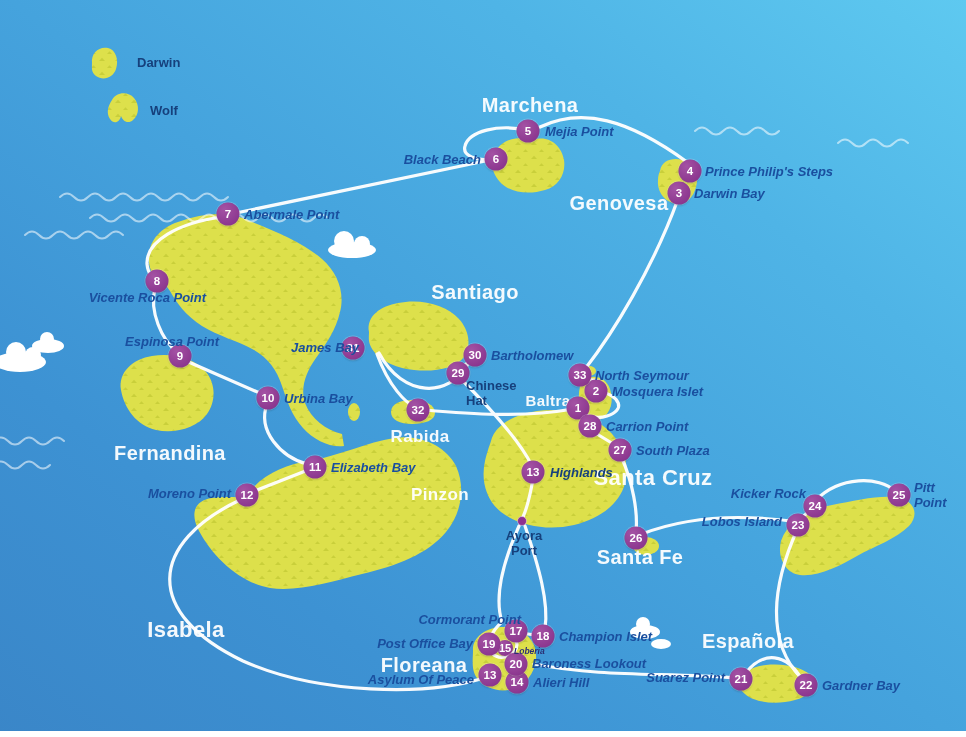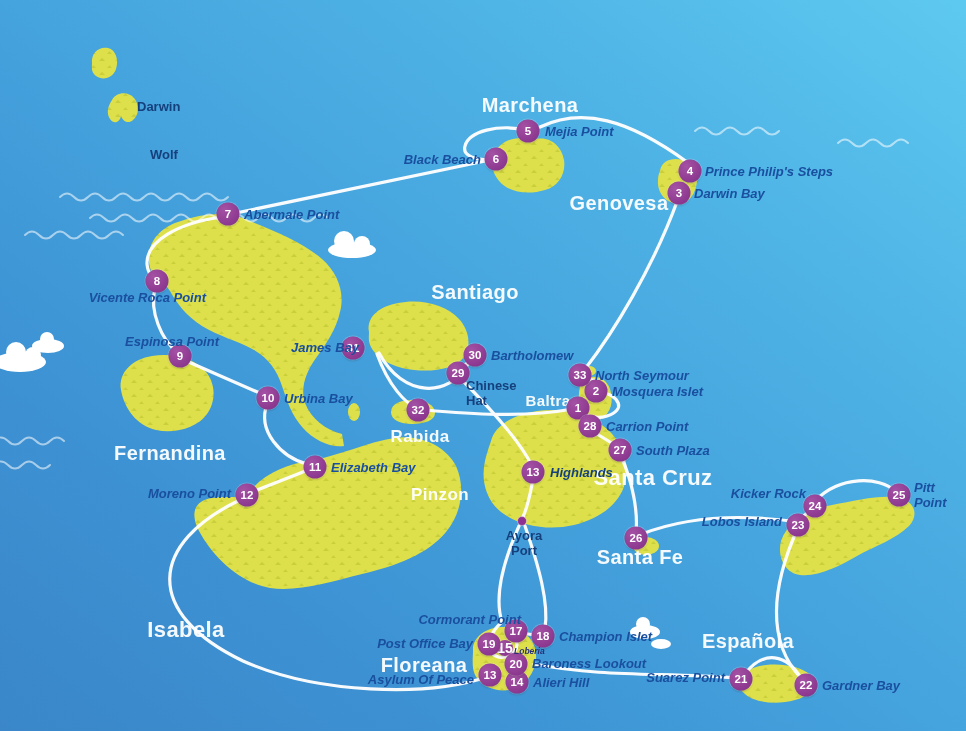--- a/index.html
+++ b/index.html
@@ -10,38 +10,38 @@
   }
   #layers{position:absolute;left:0;top:0;}
   .marker{
     position:absolute;width:23px;height:23px;border-radius:50%;
     background:radial-gradient(circle at 35% 30%,#a452a4,#832d87);
     color:#fff;font-weight:700;font-size:11.5px;line-height:23px;text-align:center;
     transform:translate(-50%,-50%);
     box-shadow:0 0 0 1px rgba(255,255,255,.22),0 1px 2px rgba(0,0,0,.25);
     z-index:6;cursor:pointer;
   }
-  .marker.small{width:16px;height:16px;font-size:14px;line-height:16px;}
+  .marker.small{width:16px;height:16px;font-size:11px;line-height:16px;}
   .lbl{position:absolute;z-index:7;white-space:pre-line;font-size:13px;}
   .lbl.point{color:#1a4f9f;font-style:italic;font-weight:700;}
   .lbl.dark{color:#16407c;font-weight:700;}
   .lbl.dark-italic{color:#16407c;font-weight:700;font-style:italic;}
   .lbl.tiny{color:#2b2f74;font-style:italic;font-weight:700;font-size:8.5px;}
   .lbl.l{transform:translateY(-50%);text-align:left;}
   .lbl.r{transform:translate(-100%,-50%);text-align:right;}
   .ilbl{
     position:absolute;z-index:5;color:rgba(255,255,255,.94);font-weight:700;
     letter-spacing:.4px;white-space:pre-line;text-align:center;transform:translate(-50%,-50%);
   }
   .ilbl.xl{font-size:22px;}
   .ilbl.lg{font-size:20px;}
   .ilbl.md{font-size:17px;}
   .ilbl.sm{font-size:15px;}
   .ilbl.dark-name{color:#16407c;font-size:13px;font-weight:700;letter-spacing:0;}
-  .ilbl.left-align{transform:translateY(-50%);text-align:left;margin-top:44px;}
+  .ilbl.left-align{transform:translateY(-50%);text-align:left;}
   .bottom-strip{position:absolute;left:0;bottom:0;width:100%;height:6px;background:#fff;z-index:9;}
 </style>
 </head>
 <body>
 
 <div id="map">
 
   <svg id="layers" width="966" height="737" viewBox="0 0 966 737">
     <defs>
       <pattern id="dots" width="16" height="14" patternUnits="userSpaceOnUse">

